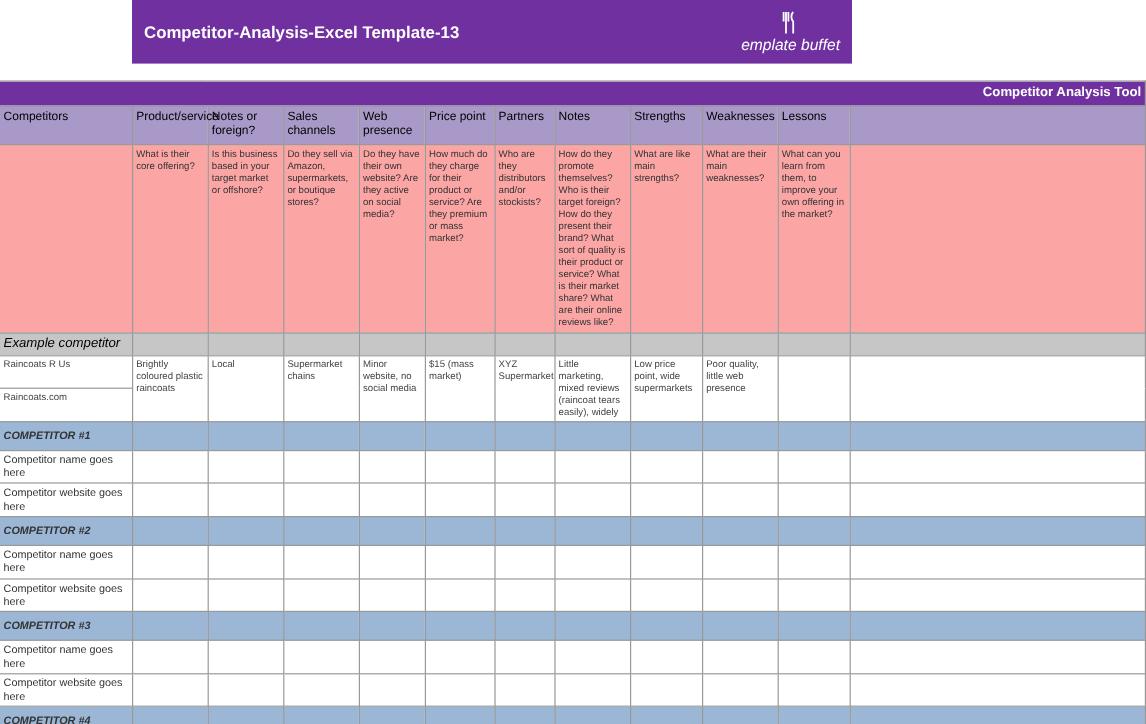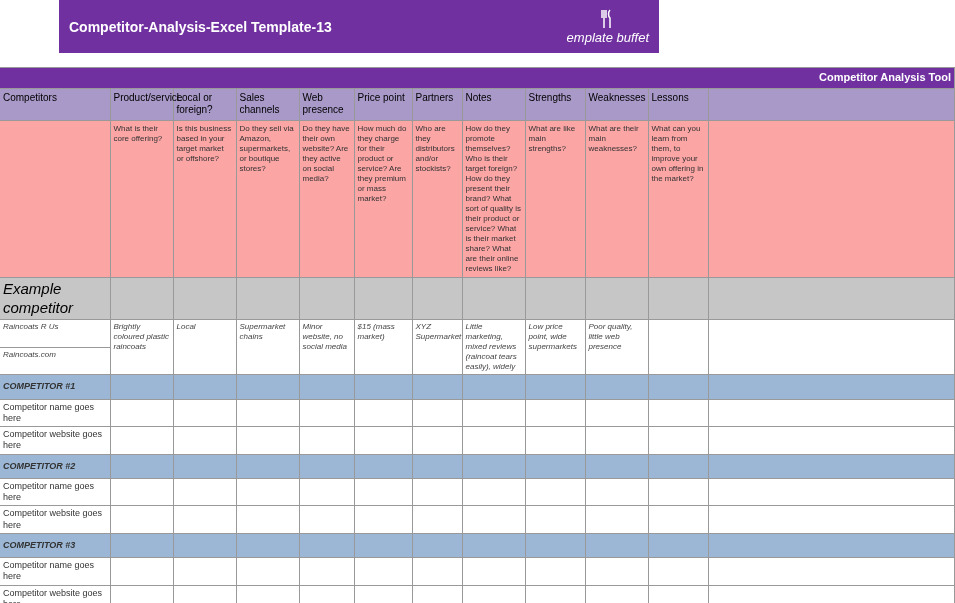--- a/index.html
+++ b/index.html
@@ -13,21 +13,21 @@
   .header-bar {
     background: #7030a0;
     color: #fff;
     padding: 8px 10px;
     font-size: 14px;
     font-weight: bold;
     display: flex;
     justify-content: space-between;
     align-items: center;
     width: 600px;
-    margin-left: 59px;
+    margin-left: 110px;
     margin-bottom: 14px;
   }
   .logo {
     display: flex;
     align-items: center;
     font-style: italic;
     font-size: 13px;
     font-weight: normal;
     flex-direction: column;
   }
@@ -68,21 +68,21 @@
   }
   .desc td {
     background: #fca5a5;
     font-size: 8px;
     color: #333;
     padding: 3px;
   }
   .example td {
     background: #c6c6c6;
     font-style: italic;
-    font-size: 15px;
+    font-size: 11px;
     padding: 2px 3px;
   }
   .compet-head td {
     background: #9bb7d5;
     font-weight: bold;
     font-style: italic;
     font-size: 9px;
     padding: 6px 3px;
     color: #333;
   }
@@ -93,21 +93,20 @@
     color: #333;
   }
   .example td:not(:first-child),
   .compet-head td:not(:first-child),
   .row-a td:not(:first-child),
   .row-b td:not(:first-child) {
     font-style: normal;
   }
   .ex-data td {
     background: #fff;
-    font-style: italic;
     font-size: 8px;
     color: #444;
     padding: 2px 3px;
   }
   .c0 { width: 110px; }
 </style>
 </head>
 <body>
 
 <div class="header-bar">
@@ -137,21 +136,21 @@
         <col style="width:60px">
         <col>
   </colgroup>
   <tbody>
         <tr class="title-row">
     <td colspan="12">Competitor Analysis Tool</td>
   </tr>
   <tr class="hdr">
     <td>Competitors</td>
     <td>Product/service</td>
-    <td>Local or foreign?</td>
+    <td>Notes or foreign?</td>
     <td>Sales channels</td>
     <td>Web presence</td>
     <td>Price point</td>
     <td>Partners</td>
     <td>Notes</td>
     <td>Strengths</td>
     <td>Weaknesses</td>
     <td>Lessons</td>
     <td></td>
   </tr>

